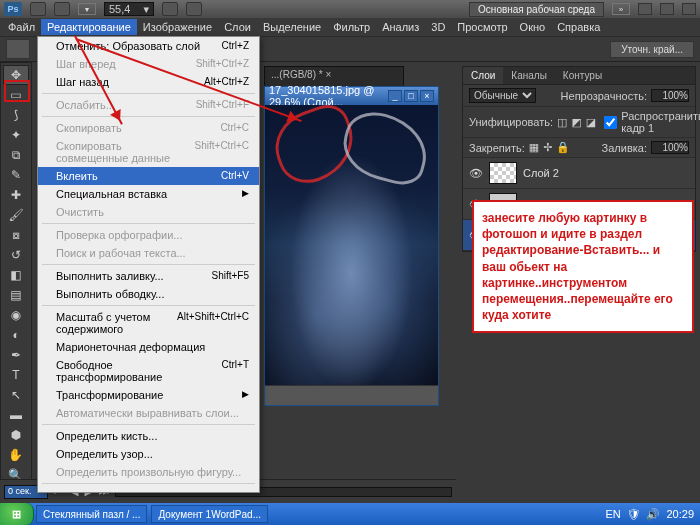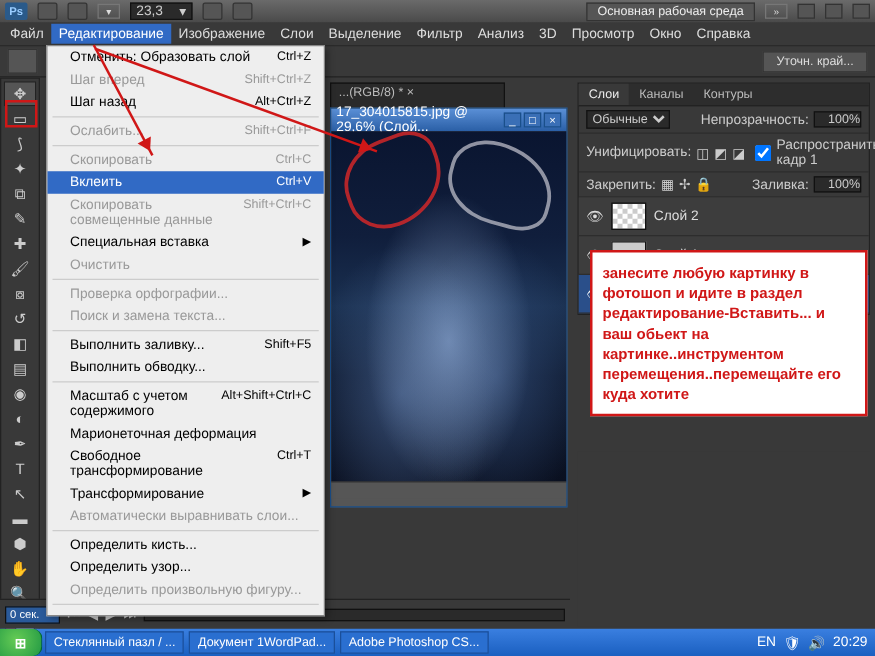--- a/index.html
+++ b/index.html
@@ -24,21 +24,21 @@
 .leftbar .sw{width:24px;height:24px;position:relative;margin-top:4px;}
 .leftbar .sw .fg{width:16px;height:16px;background:#d01717;border:1px solid #000;position:absolute;left:0;top:0;}
 .leftbar .sw .bg{width:16px;height:16px;background:#fff;border:1px solid #000;position:absolute;right:0;bottom:0;}
 .dropdown{position:absolute;left:37px;top:36px;width:223px;background:#eee;border:1px solid #888;box-shadow:2px 2px 6px rgba(0,0,0,.4);z-index:10;}
 .dropdown .di{display:flex;justify-content:space-between;padding:3px 10px 3px 18px;font-size:11px;color:#000;}
 .dropdown .di.dis{color:#999;}
 .dropdown .di.hl{background:#316ac5;color:#fff;}
 .dropdown .sep{height:1px;background:#ccc;margin:2px 4px;}
 .dropdown .di .sc{color:inherit;font-size:10px;}
 .dropdown .di .arr{font-size:9px;}
-.canvas-win{position:absolute;left:264px;top:86px;width:190px;height:320px;border:1px solid #1a4f8a;background:#565656;}
+.canvas-win{position:absolute;left:264px;top:86px;width:175px;height:320px;border:1px solid #1a4f8a;background:#565656;}
 .canvas-win .titlebar{height:18px;background:linear-gradient(#5a8fd6,#2a5fa6);color:#fff;font-size:10px;padding:2px 4px;display:flex;justify-content:space-between;align-items:center;}
 .canvas-win .titlebar .wbtns{display:flex;gap:2px;}
 .canvas-win .titlebar .wb{width:14px;height:12px;background:#3a6fb6;border:1px solid #1a4f8a;font-size:9px;text-align:center;line-height:10px;}
 .canvas-win .img{height:280px;background:linear-gradient(180deg,#0a1530 0%,#101e3c 30%,#1a3050 50%,#0e1a30 70%,#0a1020 100%);position:relative;overflow:hidden;}
 .canvas-win .img::before{content:"";position:absolute;inset:0;background:radial-gradient(ellipse at 50% 60%,rgba(180,210,255,.5),transparent 50%),radial-gradient(ellipse at 30% 75%,rgba(80,110,160,.6),transparent 40%),radial-gradient(ellipse at 70% 70%,rgba(60,90,140,.6),transparent 40%);}
 .canvas-win .img .ribbon{position:absolute;top:5px;left:10px;width:80px;height:70px;border:3px solid rgba(220,40,40,.8);border-radius:50% 30% 60% 40%;transform:rotate(-20deg);}
 .canvas-win .img .ribbon2{position:absolute;top:10px;right:10px;width:85px;height:65px;border:3px solid rgba(200,200,210,.7);border-radius:40% 60% 30% 50%;transform:rotate(15deg);}
 .canvas-win .scroll{height:14px;background:#565656;border-top:1px solid #333;}
 .tabstrip{position:absolute;left:264px;top:66px;height:34px;width:140px;background:#2a2a2a;border:1px solid #111;color:#bbb;font-size:10px;padding:2px 6px;}
 .layers{position:absolute;right:4px;top:66px;width:234px;background:#393939;border:1px solid #222;}
@@ -72,21 +72,21 @@
 </style>
 </head>
 <body>
 
 <div class="topbar">
   <div class="logo">Ps</div>
   <div class="ico"></div>
   <div class="ico"></div>
   <div class="dd">▾</div>
   <div class="zoom">
-      <span>23,3</span>
+      <span>55,4</span>
       <span>▾</span>
     </div>
   <div class="ico"></div>
   <div class="ico"></div>
   <div class="spacer"></div>
   <div class="workspace">Основная рабочая среда</div>
   <div class="dd">»</div>
   <div class="winbtn"></div>
   <div class="winbtn"></div>
   <div class="winbtn"></div>
@@ -159,41 +159,41 @@
     <div class="sep"></div>
     <div class="di dis">
       <span>Ослабить...</span>
       <span class="sc">Shift+Ctrl+F</span>
     </div>
     <div class="sep"></div>
     <div class="di dis">
       <span>Скопировать</span>
       <span class="sc">Ctrl+C</span>
     </div>
+    <div class="di dis">
+      <span>Скопировать совмещенные данные</span>
+      <span class="sc">Shift+Ctrl+C</span>
+    </div>
     <div class="di hl">
       <span>Вклеить</span>
       <span class="sc">Ctrl+V</span>
     </div>
-    <div class="di dis">
-      <span>Скопировать совмещенные данные</span>
-      <span class="sc">Shift+Ctrl+C</span>
-    </div>
     <div class="di">
       <span>Специальная вставка</span>
       <span class="arr">▶</span>
     </div>
     <div class="di dis">
       <span>Очистить</span>
     </div>
     <div class="sep"></div>
     <div class="di dis">
       <span>Проверка орфографии...</span>
     </div>
     <div class="di dis">
-      <span>Поиск и замена текста...</span>
+      <span>Поиск и рабочая текста...</span>
     </div>
     <div class="sep"></div>
     <div class="di">
       <span>Выполнить заливку...</span>
       <span class="sc">Shift+F5</span>
     </div>
     <div class="di">
       <span>Выполнить обводку...</span>
     </div>
     <div class="sep"></div>
@@ -310,21 +310,20 @@
   <span>▶</span>
   <span>⏭</span>
   <div class="track"></div>
 </div>
 
 <div class="taskbar">
   <div class="start">⊞</div>
   <div id="tbitems" style="display:flex">
       <div class="titem">Стеклянный пазл / ...</div>
       <div class="titem">Документ 1WordPad...</div>
-      <div class="titem">Adobe Photoshop CS...</div>
     </div>
   <div class="tray">
     <span>EN</span>
     <span>🛡</span>
     <span>🔊</span>
     <span>20:29</span>
   </div>
 </div>
 
 </body></html>

